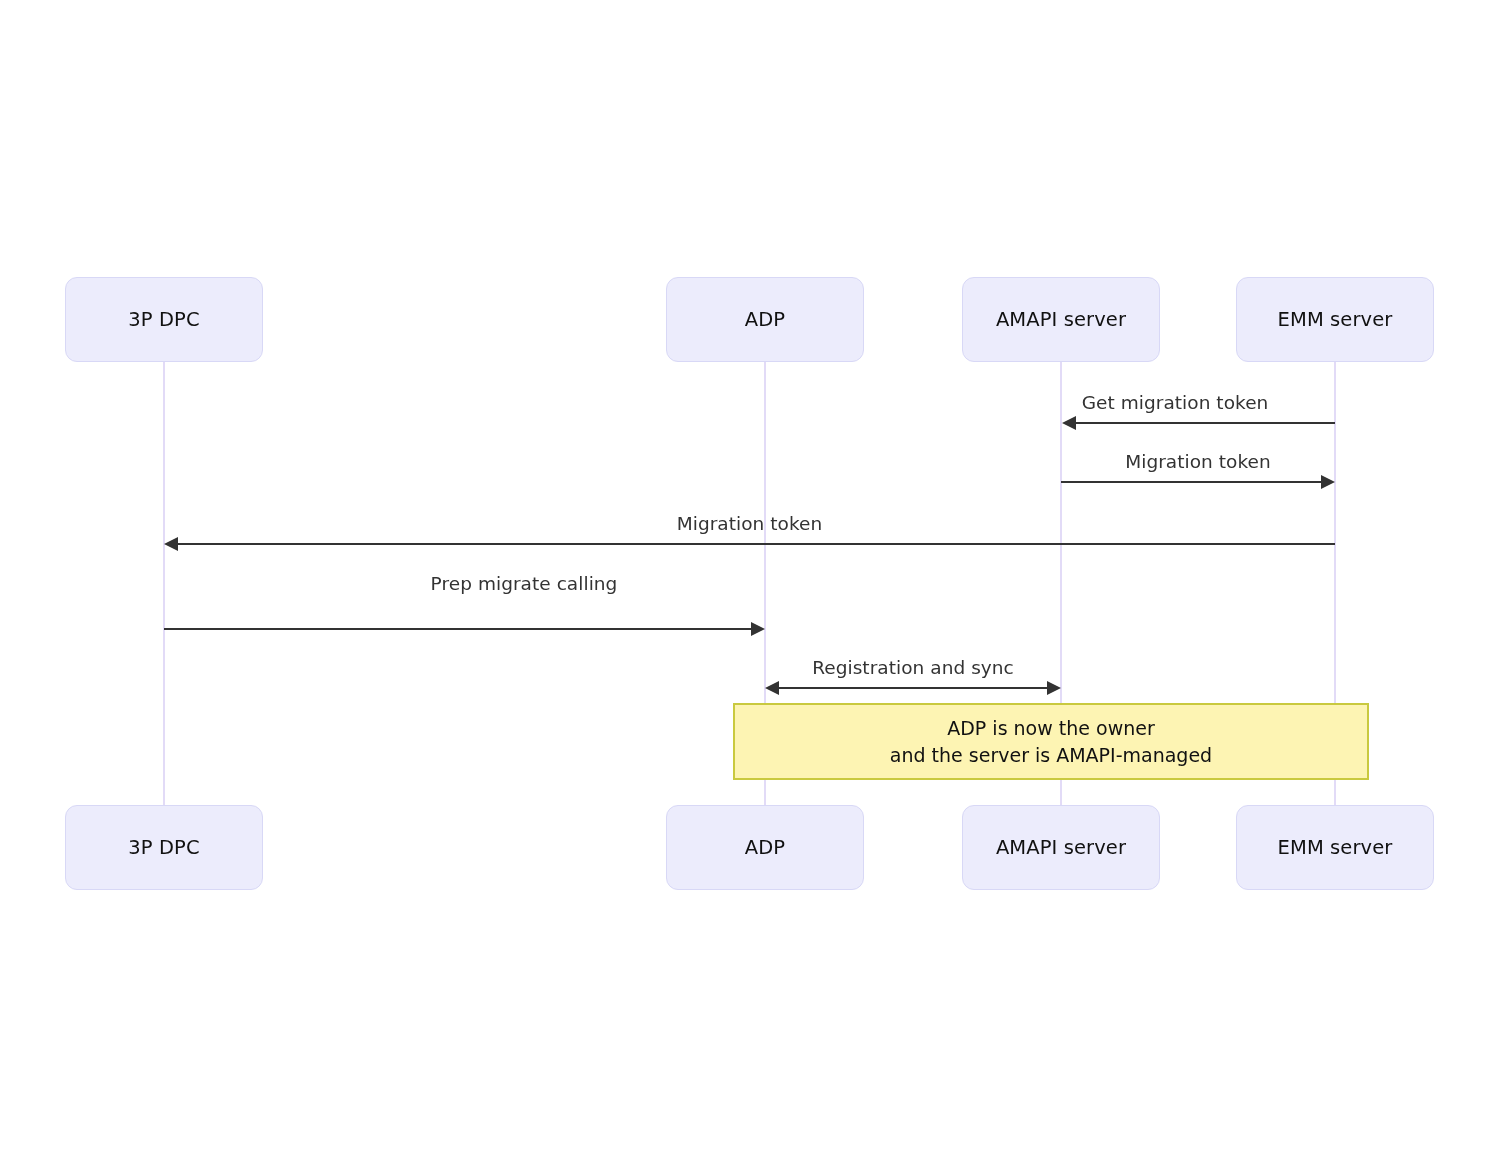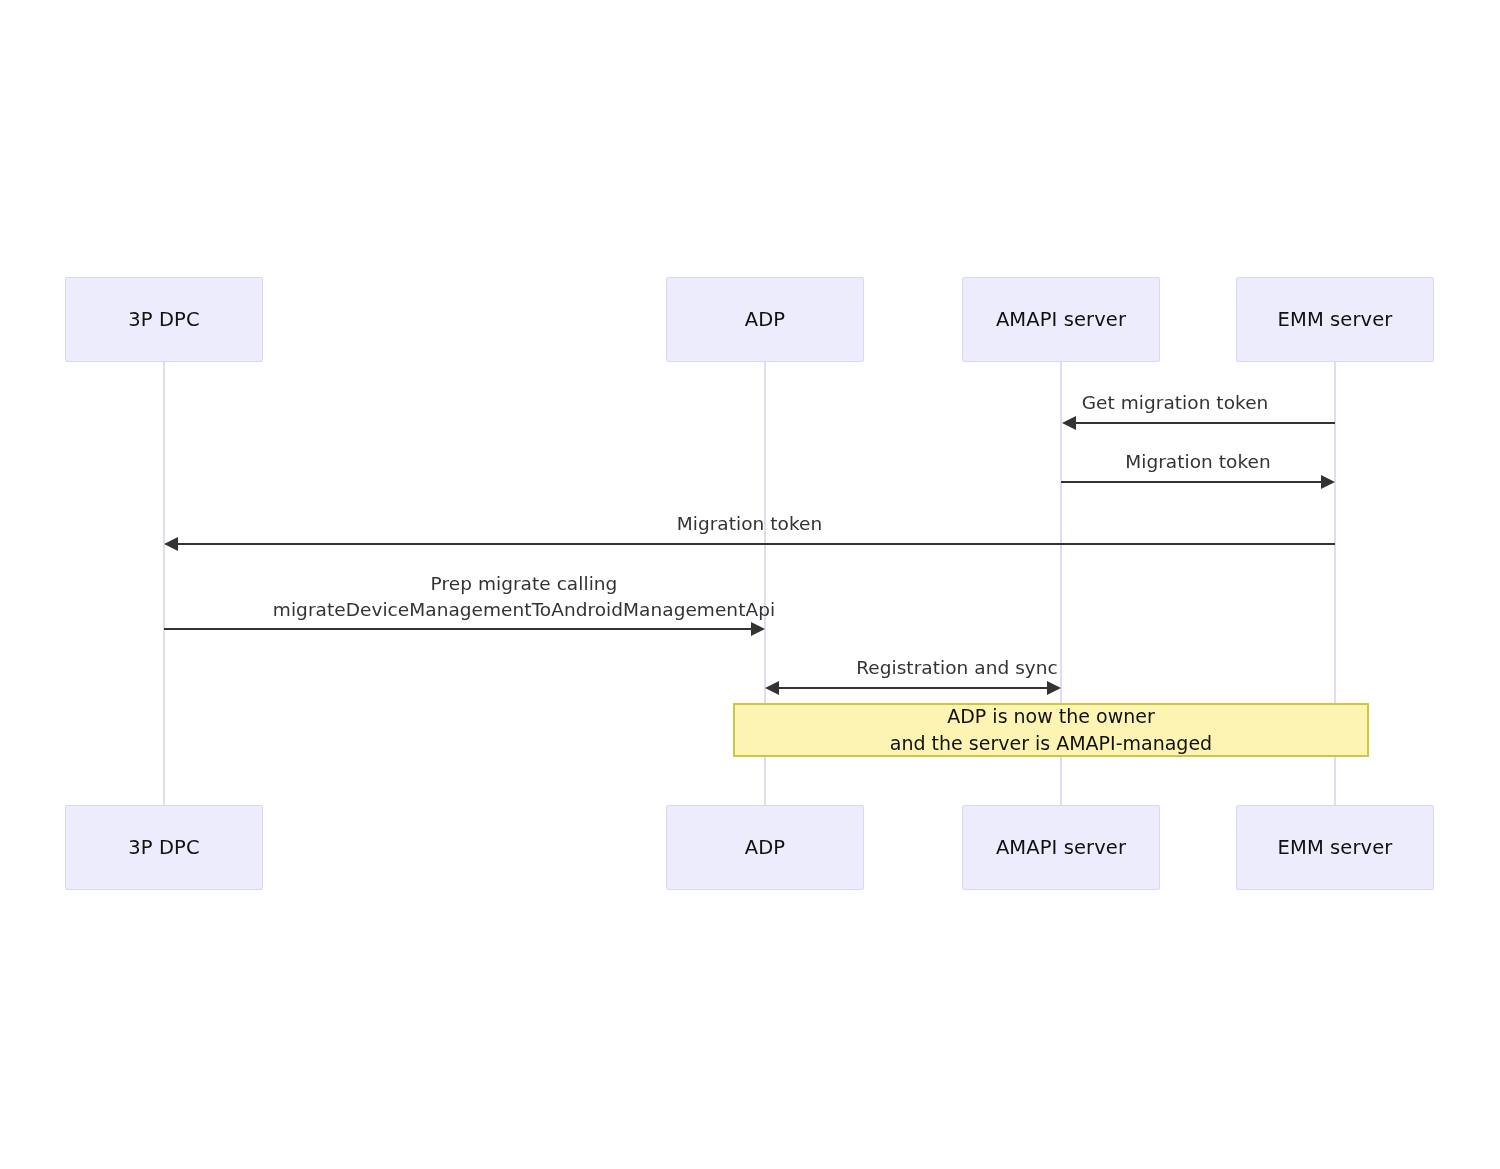--- a/index.html
+++ b/index.html
@@ -18,21 +18,21 @@
     width: 1500px;
     height: 1169px;
     background: #ffffff;
   }
   
   .participant {
     position: absolute;
     box-sizing: border-box;
     background: #ececfc;
     border: 1.6px solid #d8d8f6;
-    border-radius: 2px;
+    border-radius: 12px;
     display: flex;
     align-items: center;
     justify-content: center;
     color: #111111;
     font-size: 19.5px;
     letter-spacing: 0.1px;
     text-align: center;
     line-height: 1.2;
   }
   
@@ -113,30 +113,30 @@
   <div class="arrow-head arrow-left" style="left:1062px; top:416px;"></div>
 
   <div class="msg-label" style="left:1061px; top:449px; width:274px;">Migration token</div>
   <div class="msg-line" style="left:1061px; top:481px; width:270px;"></div>
   <div class="arrow-head arrow-right" style="left:1321px; top:475px;"></div>
 
   <div class="msg-label" style="left:164px; top:511px; width:1171px;">Migration token</div>
   <div class="msg-line" style="left:177px; top:543px; width:1158px;"></div>
   <div class="arrow-head arrow-left" style="left:164px; top:537px;"></div>
 
-  <div class="msg-label" style="left:164px; top:571px; width:720px;"><span>Prep migrate calling</span><br><span>migrateDeviceManagementToAndroidManagementApi</span></div>
+  <div class="msg-label" style="left:164px; top:571px; width:720px;"><span>Prep migrate calling</span><br></div>
   <div class="msg-line" style="left:164px; top:628px; width:587px;"></div>
   <div class="arrow-head arrow-right" style="left:751px; top:622px;"></div>
 
-  <div class="msg-label" style="left:765px; top:655px; width:296px;margin-left:44px;">Registration and sync</div>
+  <div class="msg-label" style="left:765px; top:655px; width:296px;">Registration and sync</div>
   <div class="msg-line" style="left:778px; top:687px; width:270px;"></div>
   <div class="arrow-head arrow-left" style="left:765px; top:681px;"></div>
   <div class="arrow-head arrow-right" style="left:1047px; top:681px;"></div>
 
-  <div class="note" style="left:733px; top:703px; width:636px; height:54px;">
+  <div class="note" style="left:733px; top:703px; width:636px; height:77px;">
     <div><span>ADP is now the owner</span><br><span>and the server is AMAPI-managed</span></div>
   </div>
 
   <div class="participant" style="left:65px; top:805px; width:198px; height:85px;">
     <span>3P DPC</span>
   </div>
   <div class="participant" style="left:666px; top:805px; width:198px; height:85px;">
     <span>ADP</span>
   </div>
   <div class="participant" style="left:962px; top:805px; width:198px; height:85px;">

